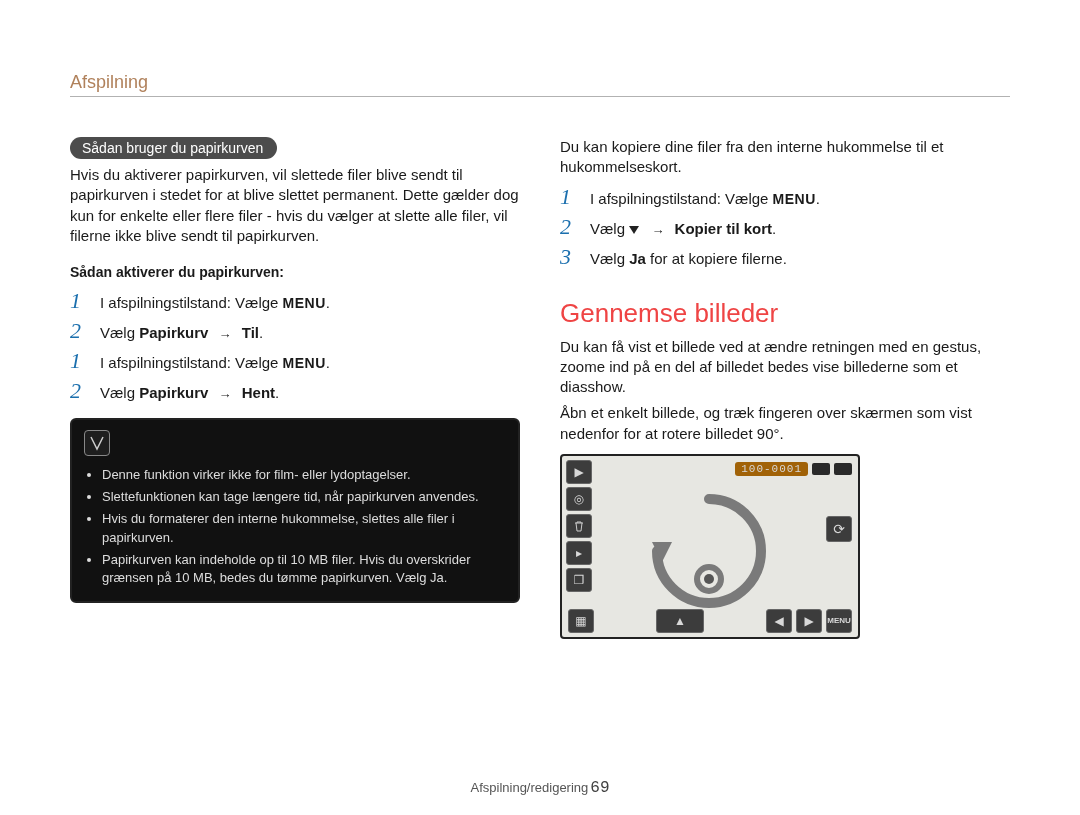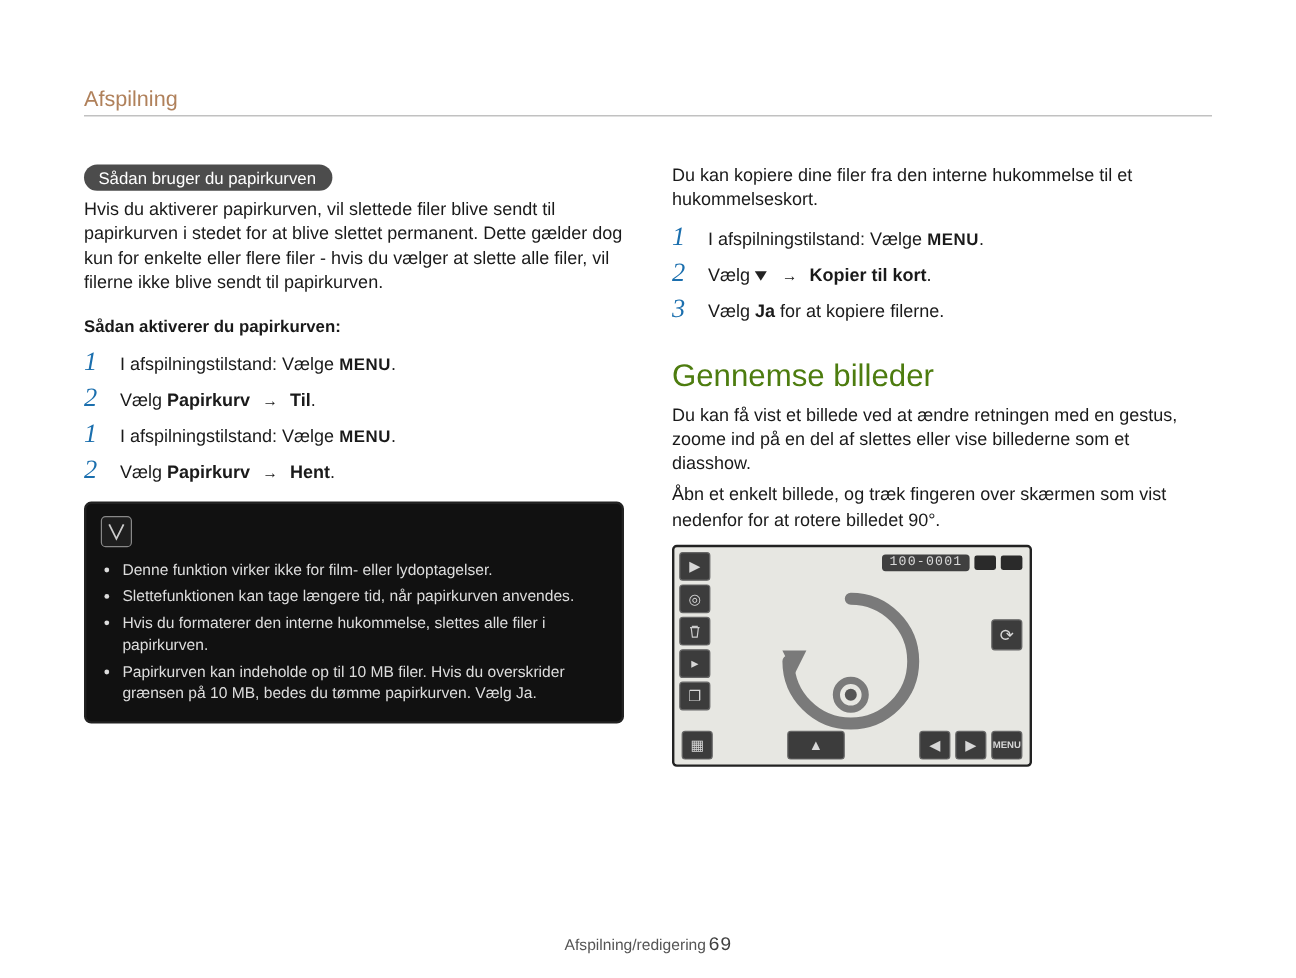--- a/index.html
+++ b/index.html
@@ -103,21 +103,21 @@
   }
   .notebox ul {
     color: #ddd;
     font-size: 13px;
     list-style: disc;
     padding-left: 18px;
     line-height: 1.4;
   }
   .notebox ul li { margin-bottom: 4px; }
   .h2-section {
-    color: #4d7c0f;
+    color: #ef4444;
     font-size: 26px;
     font-weight: 400;
     margin: 28px 0 8px 0;
   }
   
   .camshot {
     width: 300px;
     height: 185px;
     border: 2px solid #222;
     border-radius: 4px;
@@ -144,21 +144,21 @@
   }
   .cam-top {
     position: absolute;
     top: 6px;
     right: 6px;
     display: flex;
     align-items: center;
     gap: 4px;
   }
   .cam-top span.counter {
-    background: #404040;
+    background: #a16207;
     color: #d8d8d8;
     border-radius: 3px;
     padding: 1px 6px;
     font-family: 'Courier New', monospace;
     font-size: 11px;
     letter-spacing: 1px;
   }
   .bat, .card {
     width: 18px; height: 12px;
     background: #2a2a2a;
@@ -291,21 +291,21 @@
       <div class="stepline">
         <span class="num">3</span>
         <span>
           <span>Vælg</span>
           <span class="bold">Ja</span>
           <span>for at kopiere ﬁlerne.</span>
         </span>
       </div>
 
       <div class="h2-section">Gennemse billeder</div>
-      <p>Du kan få vist et billede ved at ændre retningen med en gestus, zoome ind på en del af slettes eller vise billederne som et diasshow.</p>
+      <p>Du kan få vist et billede ved at ændre retningen med en gestus, zoome ind på en del af billedet bedes vise billederne som et diasshow.</p>
 
       <p>Åbn et enkelt billede, og træk ﬁngeren over skærmen som vist nedenfor for at rotere billedet 90°.</p>
 
       
       <div class="camshot">
         <div class="cam-sidebar">
           <div class="cam-btn">▶</div>
           <div class="cam-btn">◎</div>
           <div class="cam-btn">
             <svg width="12" height="12" viewBox="0 0 12 12">

